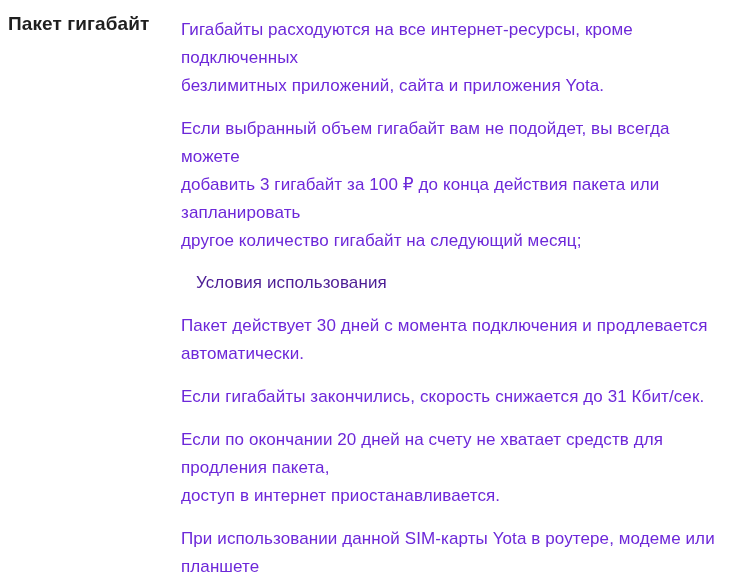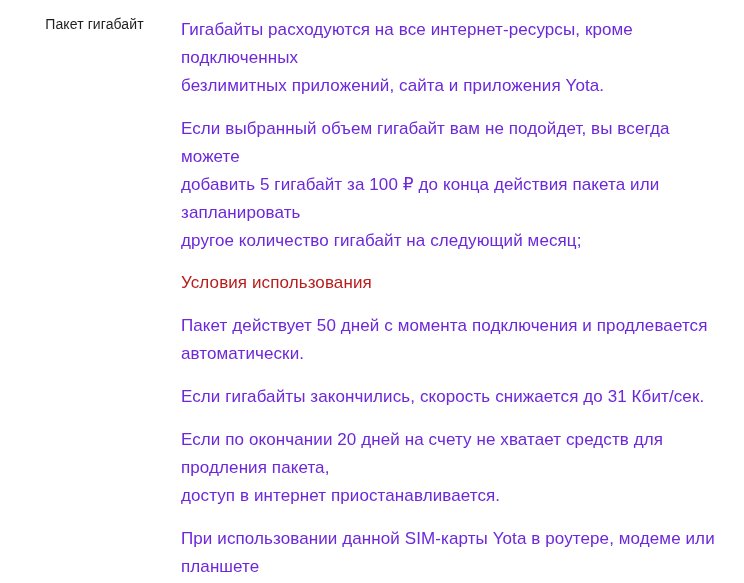--- a/index.html
+++ b/index.html
@@ -17,64 +17,63 @@
     align-items: flex-start;
     padding: 8px 8px 0 8px;
     width: 744px;
   }
   .label-col {
     width: 173px;
     flex: 0 0 173px;
     padding-top: 4px;
   }
   .section-title {
-    font-size: 14px;
-    font-weight: normal;
+    font-size: 19px;
+    font-weight: bold;
     line-height: 24px;
     color: #1f1f1f;
     letter-spacing: 0.1px;
-    text-align: center;
   }
   .content-col {
     flex: 1 1 auto;
     max-width: 563px;
     padding-right: 6px;
   }
   .para {
     font-size: 17px;
     line-height: 28px;
     white-space: pre-line;
     margin: 8px 0 15px 0;
     color: #6d28d9;
     letter-spacing: 0.1px;
   }
   .para:last-child { margin-bottom: 0; }
   .subheading {
     font-size: 17px;
     line-height: 28px;
-    color: #b91c1c;
-    margin: -1px 0 15px 0;
+    color: #4c1d95;
+    margin: -1px 0 15px 15px;
     letter-spacing: 0.1px;
   }
 </style>
 </head>
 <body>
 
 <div class="panel">
   <div class="label-col">
     <div class="section-title">Пакет гигабайт</div>
   </div>
   <div class="content-col">
     <p class="para">Гигабайты расходуются на все интернет-ресурсы, кроме подключенных
 безлимитных приложений, сайта и приложения Yota.</p>
     <p class="para">Если выбранный объем гигабайт вам не подойдет, вы всегда можете
-добавить 5 гигабайт за 100 ₽ до конца действия пакета или запланировать
+добавить 3 гигабайт за 100 ₽ до конца действия пакета или запланировать
 другое количество гигабайт на следующий месяц;</p>
     <p class="subheading">Условия использования</p>
-    <p class="para">Пакет действует 50 дней с момента подключения и продлевается
+    <p class="para">Пакет действует 30 дней с момента подключения и продлевается
 автоматически.</p>
     <p class="para">Если гигабайты закончились, скорость снижается до 31 Кбит/сек.</p>
     <p class="para">Если по окончании 20 дней на счету не хватает средств для продления пакета,
 доступ в интернет приостанавливается.</p>
     <p class="para">При использовании данной SIM-карты Yota в роутере, модеме или планшете
 скорость будет ограничена до 64 Кбит/сек. При использовании
 файлообменных сетей скорость будет ограничена до 32 Кбит/сек.</p>
 
   </div>
 </div>

